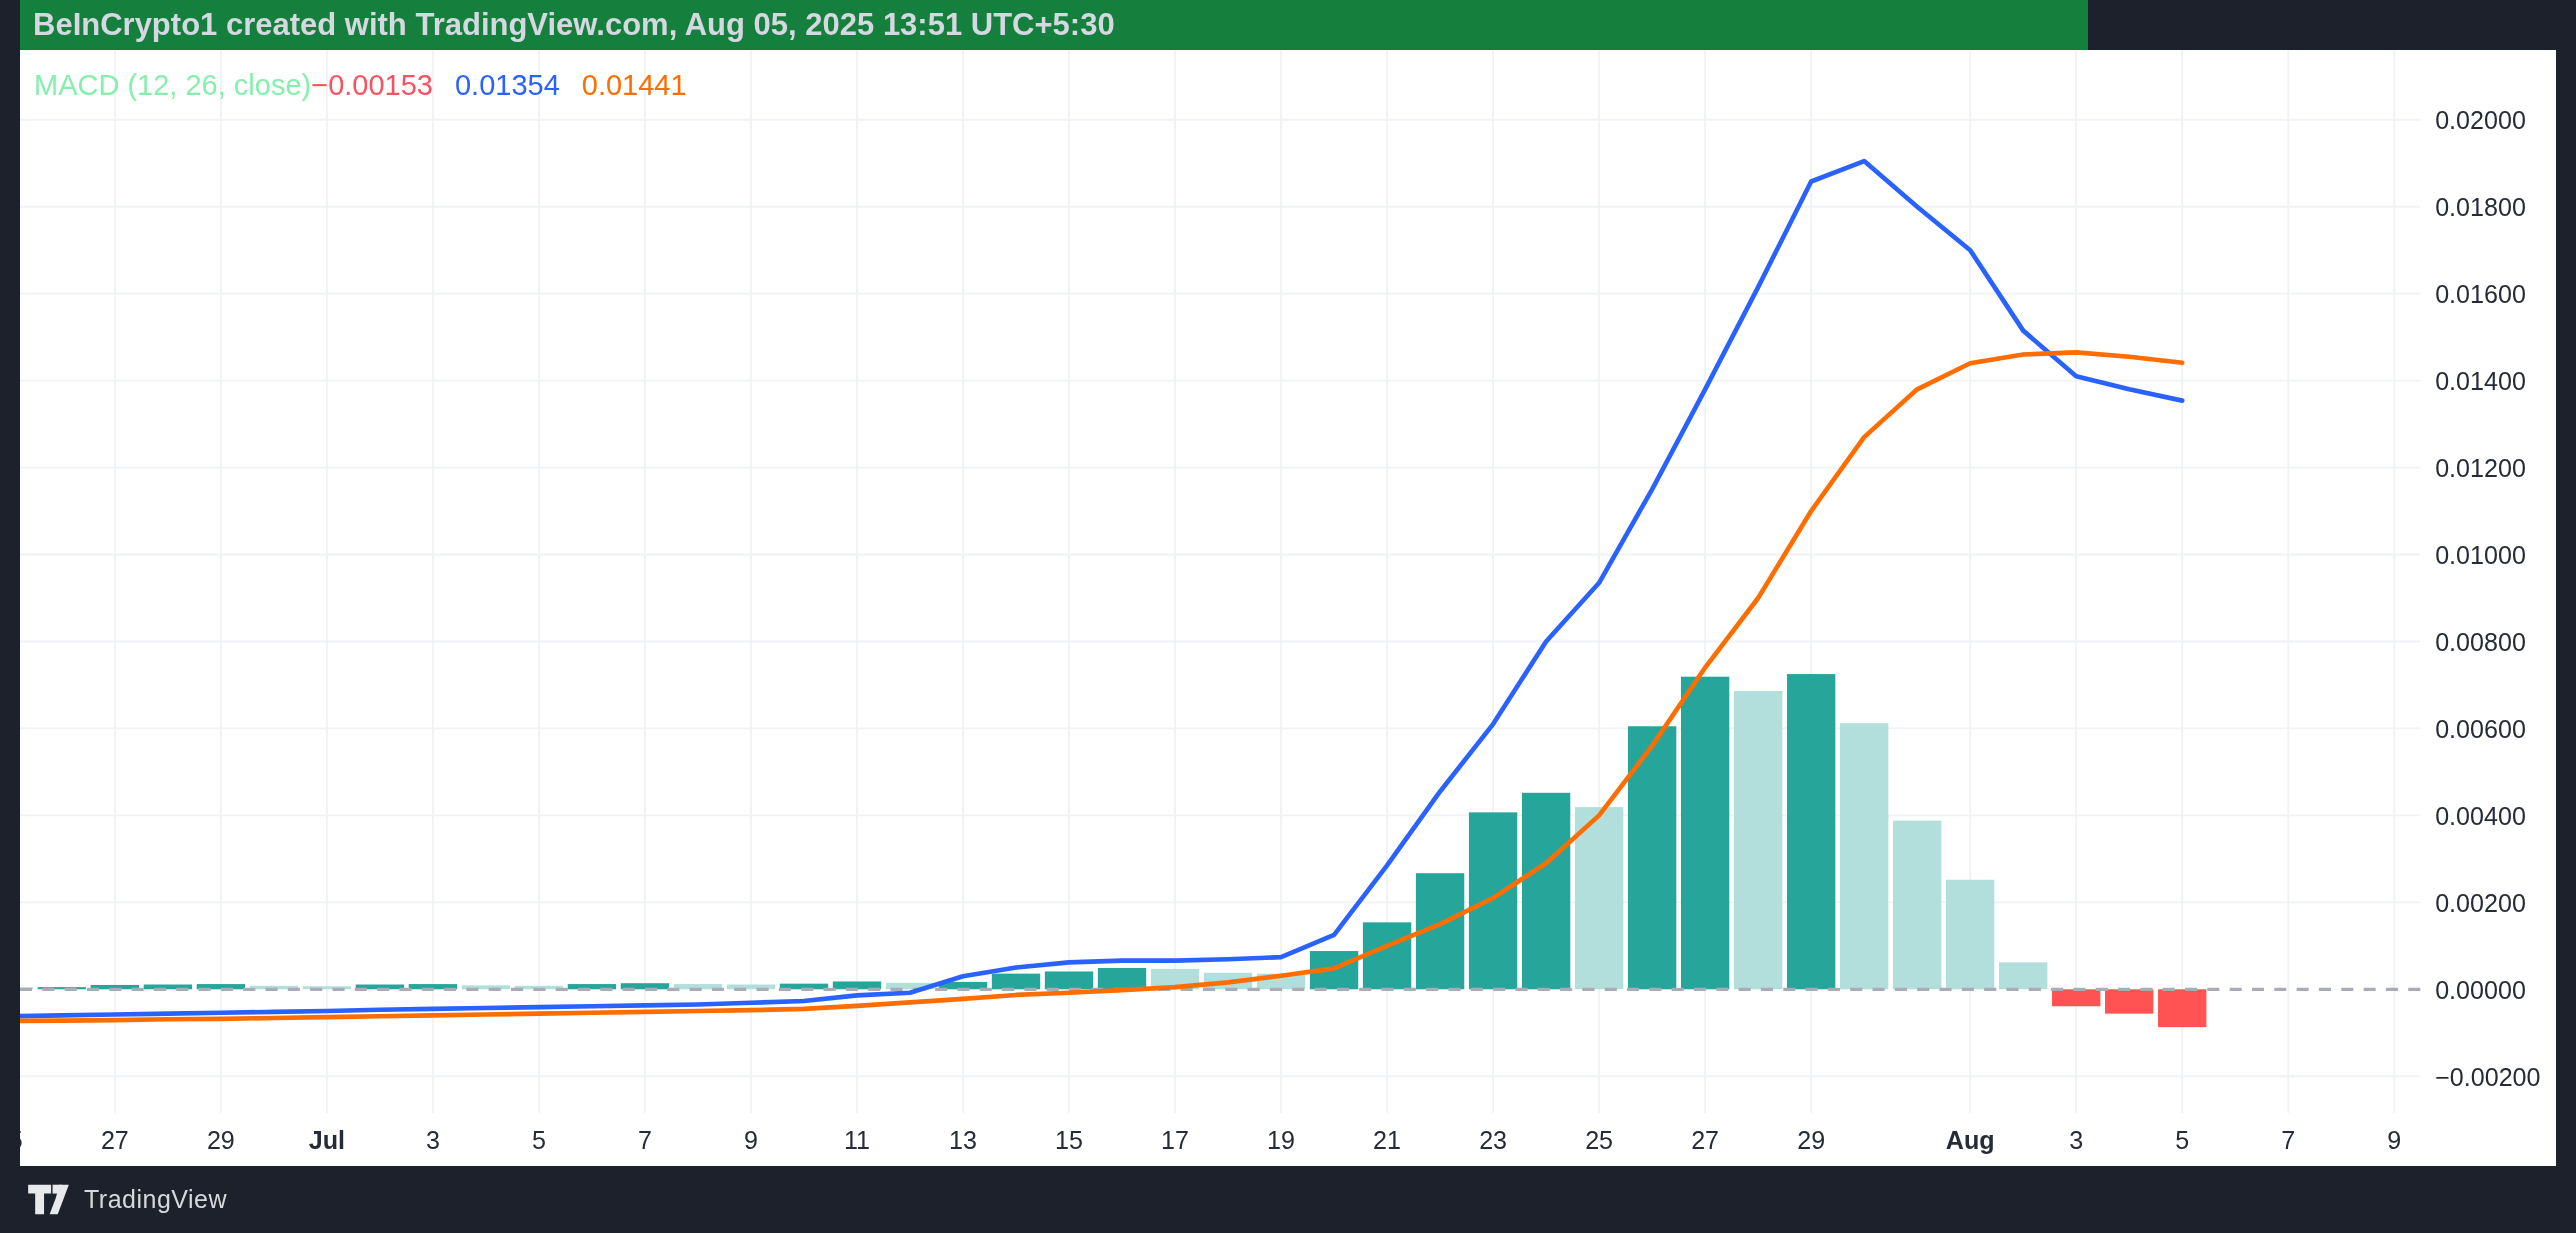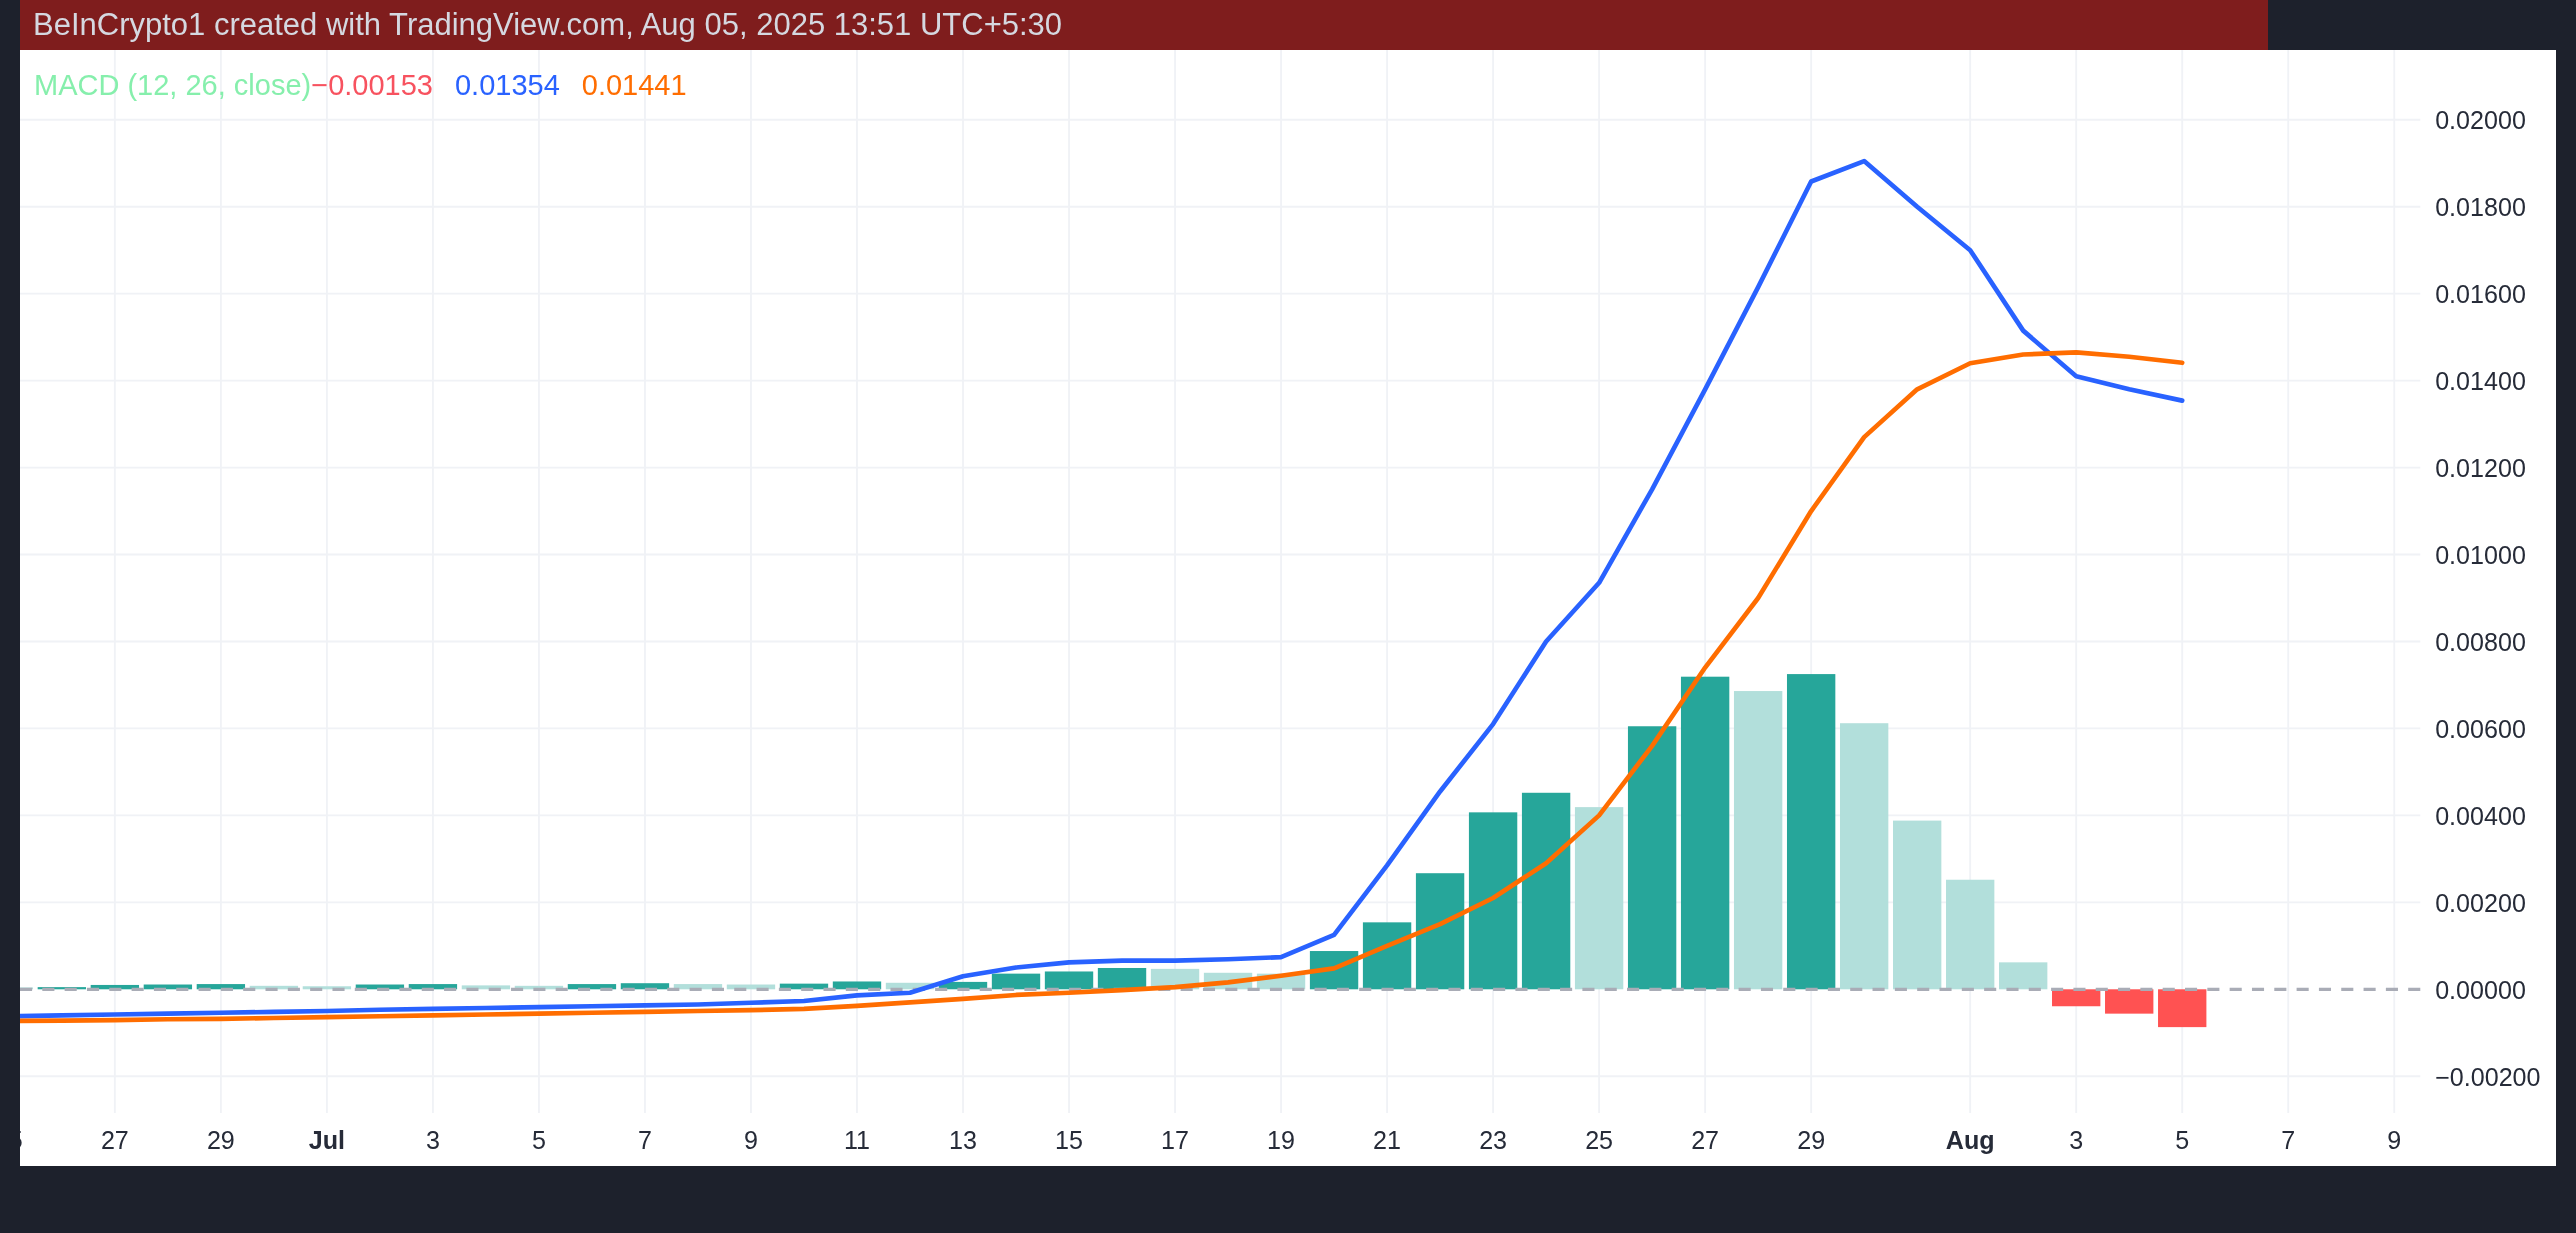--- a/index.html
+++ b/index.html
@@ -1,20 +1,20 @@
 <!DOCTYPE html>
 <html style="font-size:15px"><head>
 <meta charset="utf-8">
 <style>
   html,body{margin:0;padding:0;background:#1d212c;font-family:"Liberation Sans",sans-serif;}
   #screen{position:relative;width:2576px;height:1233px;background:#1d212c;overflow:hidden;}
   #panel{position:absolute;left:19.5px;top:50px;width:2537px;height:1116px;background:#ffffff;text-align:right;}
   #chart{position:absolute;left:0;top:0;}
-  #header{position:absolute;left:0;top:0;width:2268px;height:50px;background:#7f1d1d;color:#d5d8e0;
-          font-size:31px;line-height:50px;padding-left:33px;box-sizing:border-box;white-space:nowrap;}
+  #header{position:absolute;left:0;top:0;width:2088px;height:50px;background:#15803d;color:#d5d8e0;
+          font-size:31px;line-height:50px;padding-left:33px;box-sizing:border-box;white-space:nowrap;font-weight:bold;}
   #legend{position:absolute;left:34px;top:69px;font-size:29px;white-space:nowrap;cursor:pointer;}
   #legend .t{color:#86efac;}
   #legend .v{margin-right:22px;}
   #v-hist{color:#f7525f;}
   #v-macd{color:#2962ff;margin-top:8px;}
   #v-sig{color:#ff6d00;}
   #footer{position:absolute;left:0;top:1166px;width:2576px;height:67px;background:#1d212c;
           display:flex;align-items:center;padding-left:28px;box-sizing:border-box;}
   #brand{display:flex;align-items:center;gap:15px;cursor:pointer;}
   #brand-text{color:#d6d8dc;font-size:25px;font-weight:500;letter-spacing:0.5px;}
@@ -165,15 +165,28 @@
     <span>BeInCrypto1 created with TradingView.com, Aug 05, 2025 13:51 UTC+5:30</span>
   </div>
 
   <div id="legend">
     <span class="t">MACD (12, 26, close)</span><span class="v" id="v-hist">−0.00153</span><span class="v" id="v-macd">0.01354</span><span class="v" id="v-sig">0.01441</span>
   </div>
 
   <div class="strip" id="strip-l"></div>
   <div class="strip" id="strip-r"></div>
 
+  <div id="footer">
+    <div id="brand">
+      <svg width="41" height="37" viewBox="0 0 110 100">
+        <g fill="#e8e9eb">
+          <path d="M0 10 H62 V34 H43 V90 H19 V34 H0 Z"></path>
+          <rect x="66" y="10" width="24" height="24"></rect>
+          <path d="M66 42 L84 90 H106 L110 78 L84 10 H110 L110 10 L110 10 Z" fill="none"></path>
+          <path d="M85 10 H110 L80 90 H58 L74 48 Z"></path>
+        </g>
+      </svg>
+      <span id="brand-text">TradingView</span>
+    </div>
+  </div>
 
 </div>
 
 
 </body></html>

